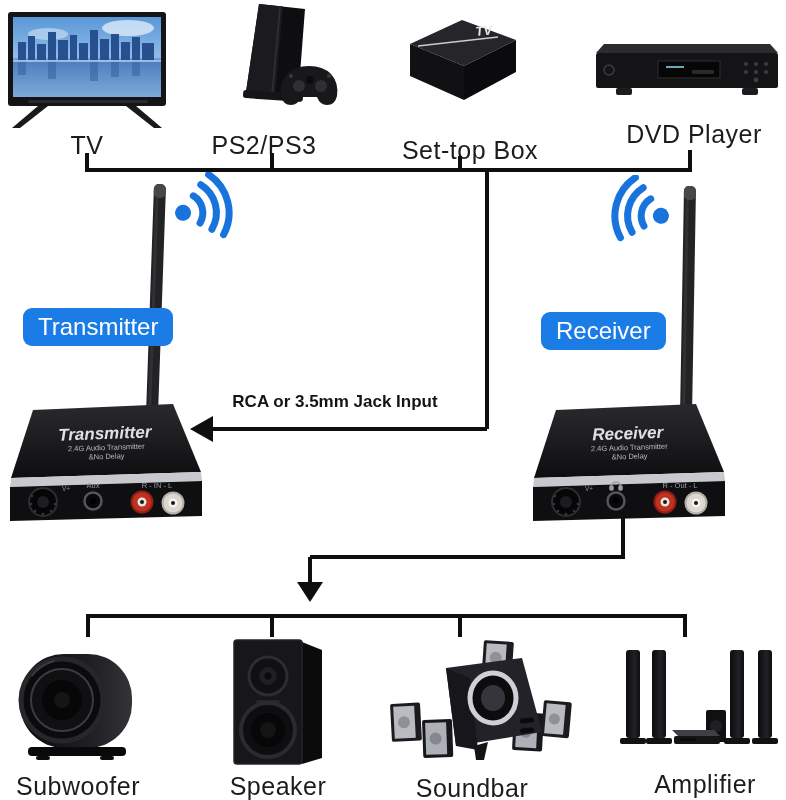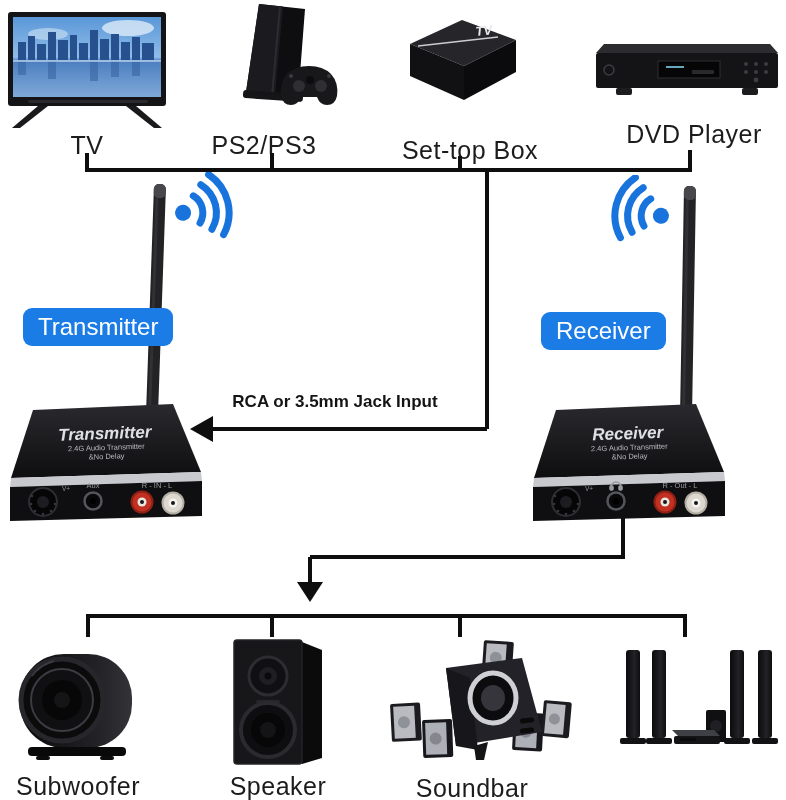--- a/index.html
+++ b/index.html
@@ -358,14 +358,15 @@
 
     <polygon points="54,84 96,84 102,90 60,90" fill="#3f4046"></polygon>
     <rect x="56" y="90" width="46" height="8" rx="2" fill="#141417"></rect>
     <rect x="62" y="92" width="16" height="3" fill="#06azz" opacity="0"></rect>
     <rect x="62" y="92" width="16" height="3" fill="#0a0a0b"></rect>
   </svg>
 
   <div class="dev-label" style="left:78px;top:772px">Subwoofer</div>
   <div class="dev-label" style="left:278px;top:772px">Speaker</div>
   <div class="dev-label" style="left:472px;top:774px">Soundbar</div>
+  <div class="dev-label" style="left:705px;top:770px">Amplifier</div>
 
 </div>
 
 </body></html>

